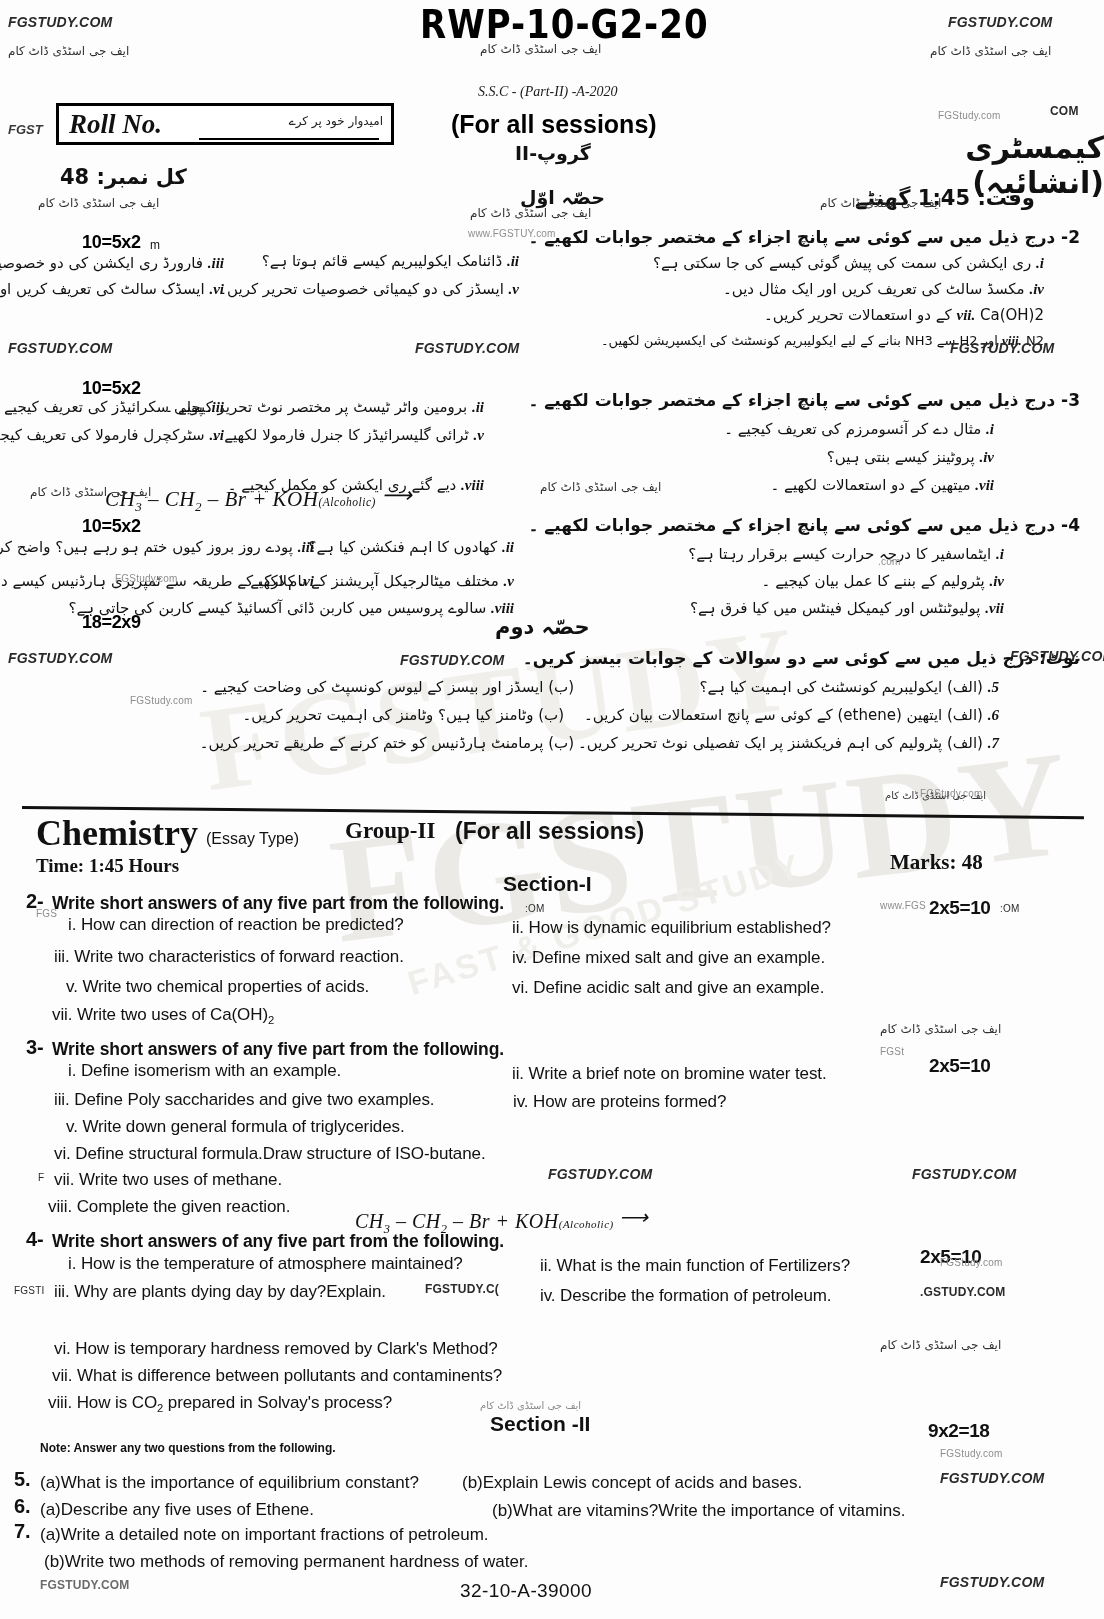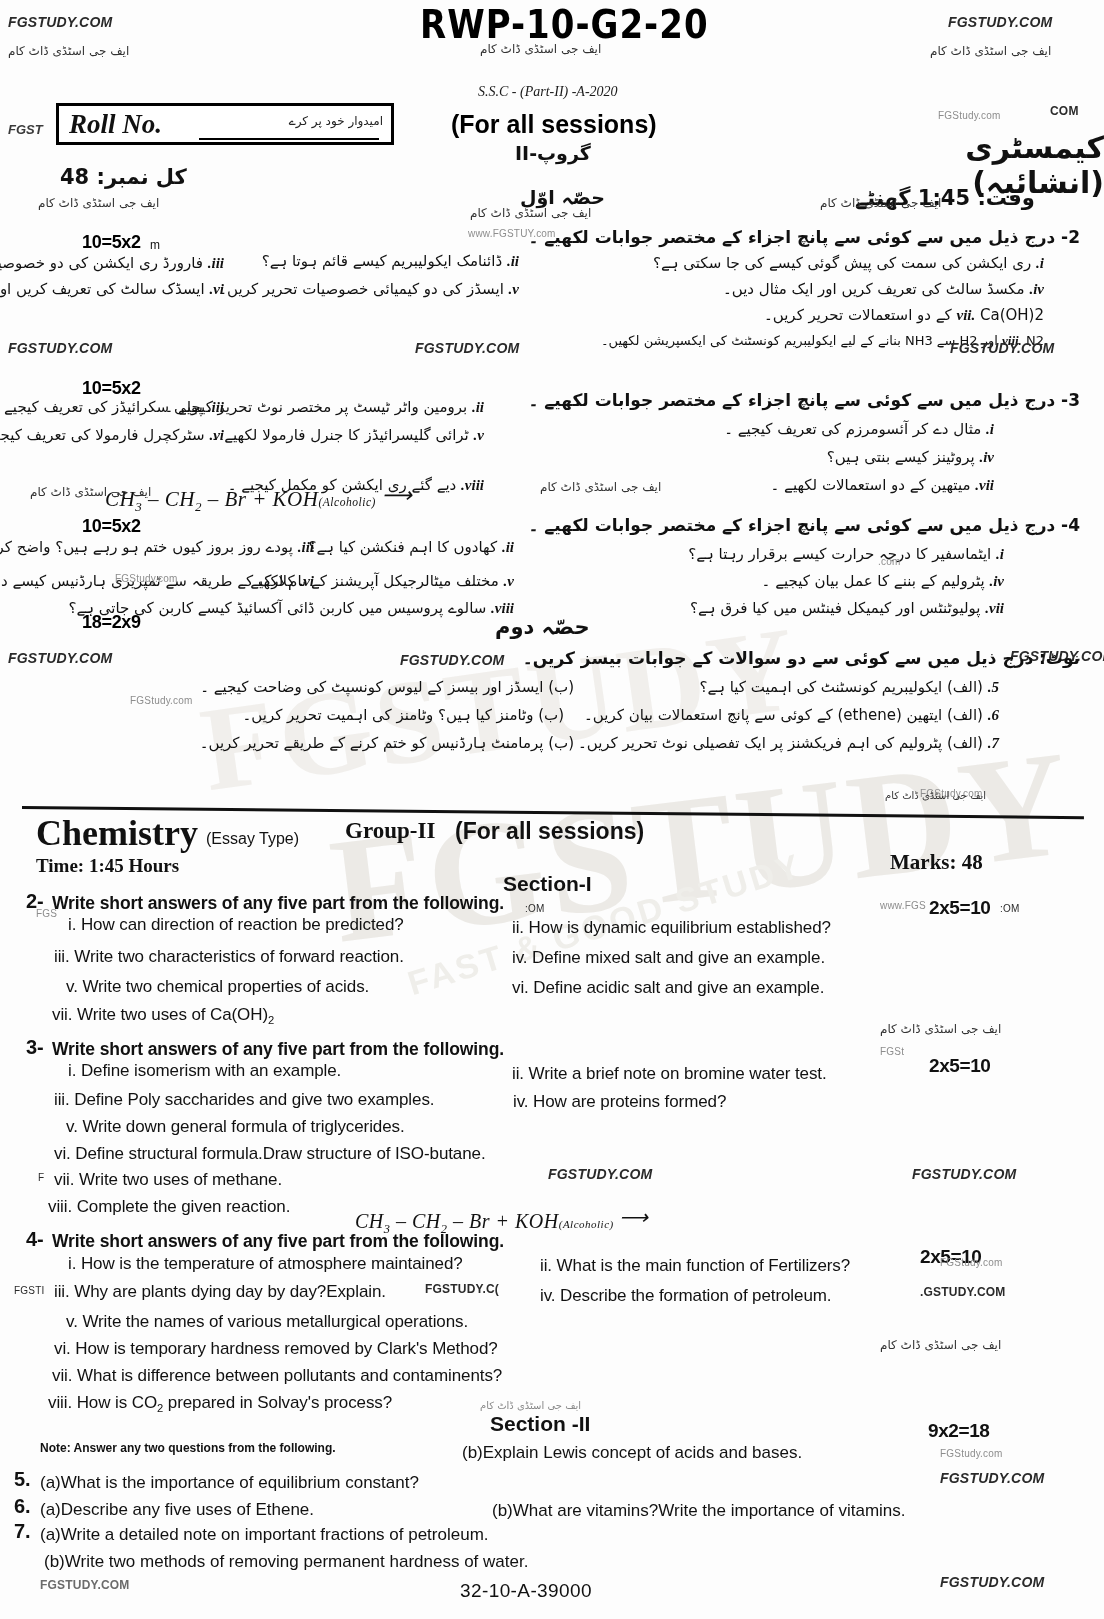--- a/index.html
+++ b/index.html
@@ -523,24 +523,20 @@
     <span>iii.</span>
     <span>Why are plants dying day by day?Explain.</span>
   </div>
   <div class="wm s2" style="left:425px;top:1282px;">FGSTUDY.C(</div>
   <div class="item" style="left:540px;top:1286px;">
     <span>iv.</span>
     <span>Describe the formation of petroleum.</span>
   </div>
   <div class="wm s2" style="left:920px;top:1285px;">.GSTUDY.COM</div>
 
-  <div class="item" style="left:66px;top:1312px;">
-    <span>v.</span>
-    <span>Write the names of various metallurgical operations.</span>
-  </div>
   <div class="item" style="left:54px;top:1339px;">
     <span>vi.</span>
     <span>How is temporary hardness removed by Clark's Method?</span>
   </div>
   <div class="item" style="left:52px;top:1366px;">
     <span>vii.</span>
     <span>What is difference between pollutants and contaminents?</span>
   </div>
   <div class="item" style="left:48px;top:1393px;">
     <span>viii.</span>
@@ -550,21 +546,21 @@
   <div class="urdu-mini" style="left:480px;top:1400px;font-size:10px;color:#888;">ایف جی اسٹڈی ڈاٹ کام</div>
 
   <div class="sect" style="left:490px;top:1412px;">Section -II</div>
   <div class="mk" style="left:928px;top:1420px;">9x2=18</div>
   <div class="wm s3 faint" style="left:940px;top:1448px;">FGStudy.com</div>
 
   <div class="note" style="left:40px;top:1441px;">Note:  Answer any two questions from the following.</div>
 
   <div class="secn" style="left:14px;top:1468px;">5.</div>
   <div class="secq" style="left:40px;top:1473px;">(a)What is the importance of equilibrium constant?</div>
-  <div class="secq" style="left:462px;top:1443px;">(b)Explain Lewis concept of acids and bases.</div>
+  <div class="secq" style="left:462px;top:1473px;">(b)Explain Lewis concept of acids and bases.</div>
   <div class="wm s1" style="left:940px;top:1470px;">FGSTUDY.COM</div>
 
   <div class="secn" style="left:14px;top:1495px;">6.</div>
   <div class="secq" style="left:40px;top:1500px;">(a)Describe any five uses of Ethene.</div>
   <div class="secq" style="left:492px;top:1501px;">(b)What are vitamins?Write the importance of vitamins.</div>
 
   <div class="secn" style="left:14px;top:1520px;">7.</div>
   <div class="secq" style="left:40px;top:1525px;">(a)Write a detailed note on important fractions of petroleum.</div>
   <div class="secq" style="left:44px;top:1552px;">(b)Write two methods of removing permanent hardness of water.</div>
 

